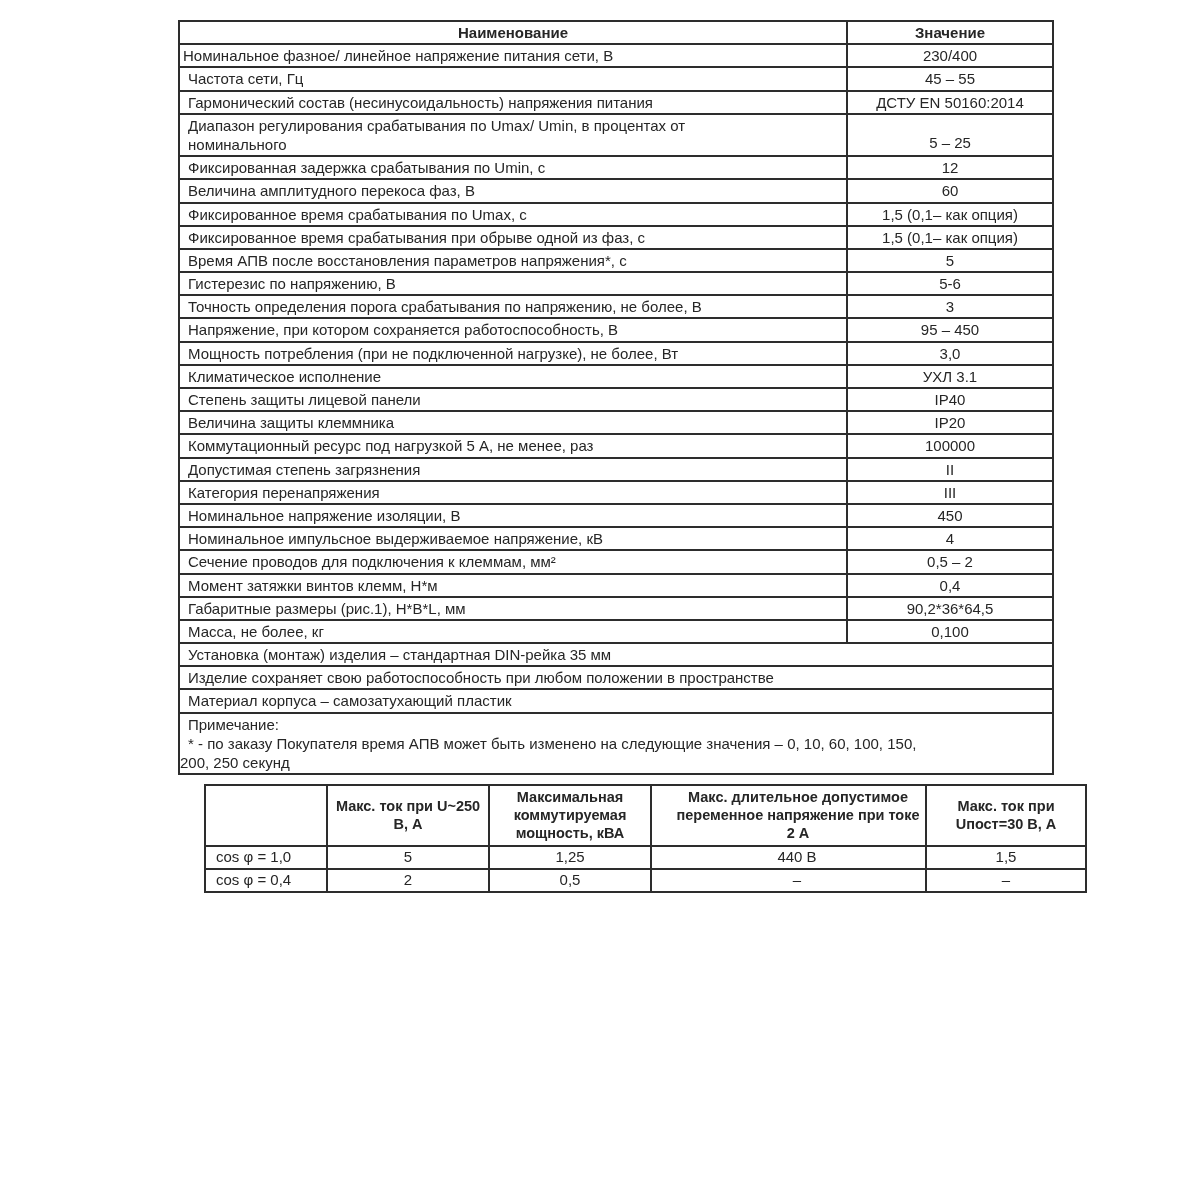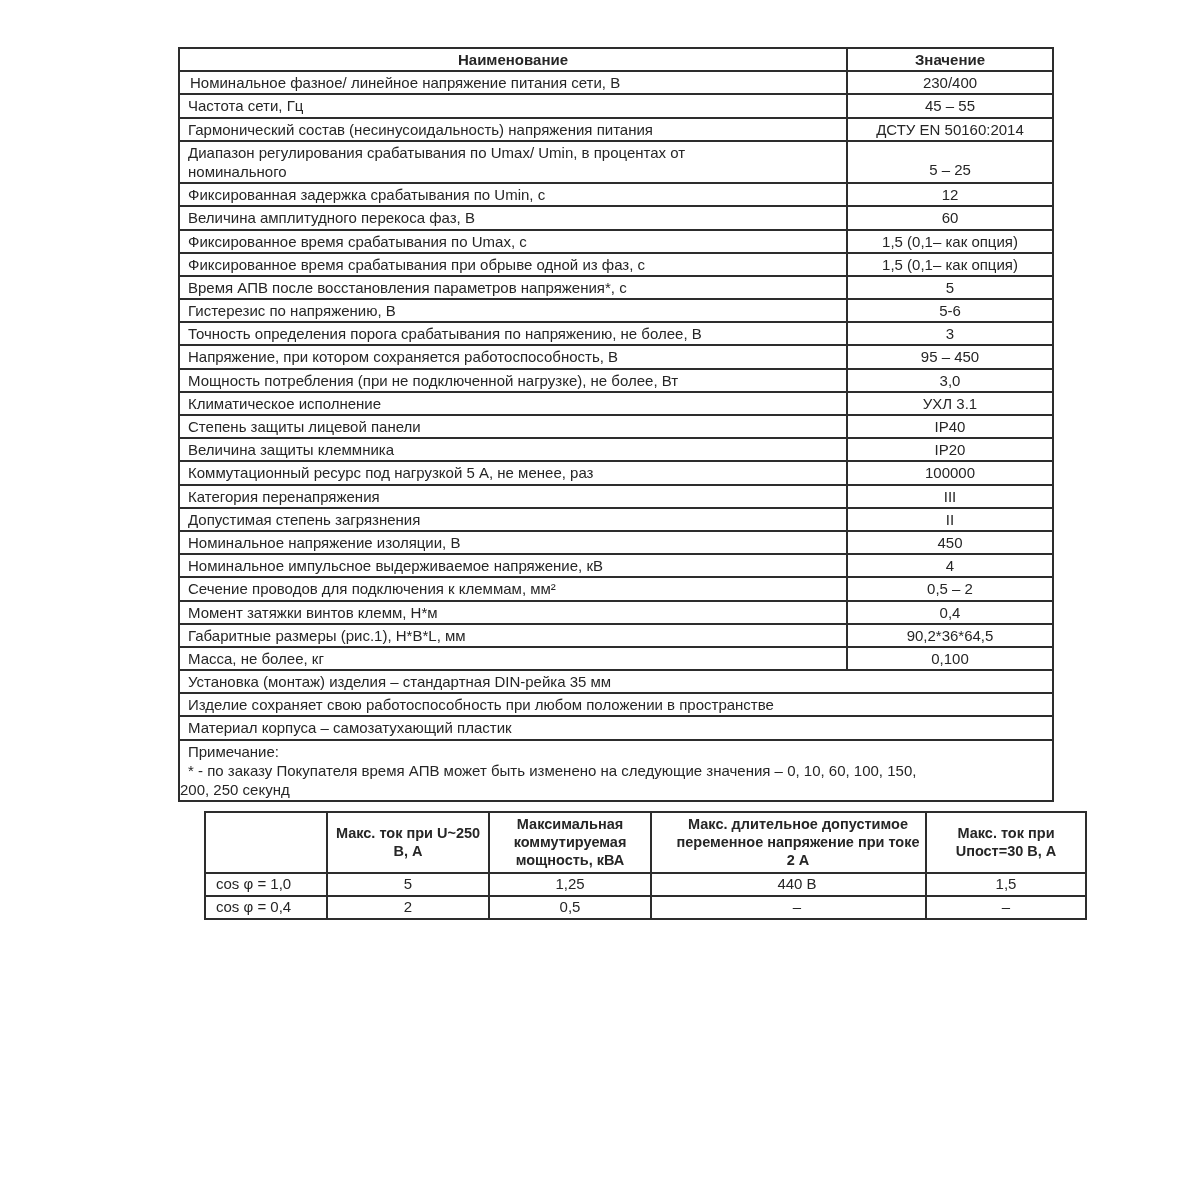--- a/index.html
+++ b/index.html
@@ -10,21 +10,21 @@
     color: #262626;
   }
   body {
     width: 1200px;
     height: 1200px;
     position: relative;
     overflow: hidden;
   }
   .page {
     position: absolute;
-    top: 47px;
+    top: 20px;
     left: 178px;
   }
   table {
     border-collapse: collapse;
     table-layout: fixed;
   }
   
   .spec { width: 874px; }
   .spec th, .spec td {
     border: 2px solid #2d2d2d;
@@ -32,21 +32,21 @@
     line-height: 1.28;
     padding: 1px 8px;
     vertical-align: middle;
     overflow: hidden;
   }
   .spec th { font-weight: bold; text-align: center; }
   .spec col.c-name  { width: 668px; }
   .spec col.c-value { width: 206px; }
   .spec td.name  { text-align: left; white-space: pre-line; }
   .spec td.value { text-align: center; }
-  .spec tbody tr:first-child td.name { padding-left: 10px; }
+  .spec tbody tr:first-child td.name { padding-left: 3px; }
   .spec tr.two-line td.value { vertical-align: bottom; padding-bottom: 3px; }
   .spec td.full { text-align: left; }
   .spec td.note-cell { text-align: left; }
   .spec .note-line { display: block; }
   .spec .note-line.hang { margin-left: -8px; }
   
   .load {
     margin-top: 9px;
     margin-left: 26px;
     width: 826px;
@@ -157,26 +157,26 @@
         </tr>
         <tr>
           <td class="name">Величина защиты клеммника</td>
           <td class="value">IP20</td>
         </tr>
         <tr>
           <td class="name">Коммутационный ресурс под нагрузкой 5 А, не менее, раз</td>
           <td class="value">100000</td>
         </tr>
         <tr>
+          <td class="name">Допустимая степень загрязнения</td>
+          <td class="value">II</td>
+        </tr>
+        <tr>
           <td class="name">Категория перенапряжения</td>
           <td class="value">III</td>
-        </tr>
-        <tr>
-          <td class="name">Допустимая степень загрязнения</td>
-          <td class="value">II</td>
         </tr>
         <tr>
           <td class="name">Номинальное напряжение изоляции, В</td>
           <td class="value">450</td>
         </tr>
         <tr>
           <td class="name">Номинальное импульсное выдерживаемое напряжение, кВ</td>
           <td class="value">4</td>
         </tr>
         <tr>

